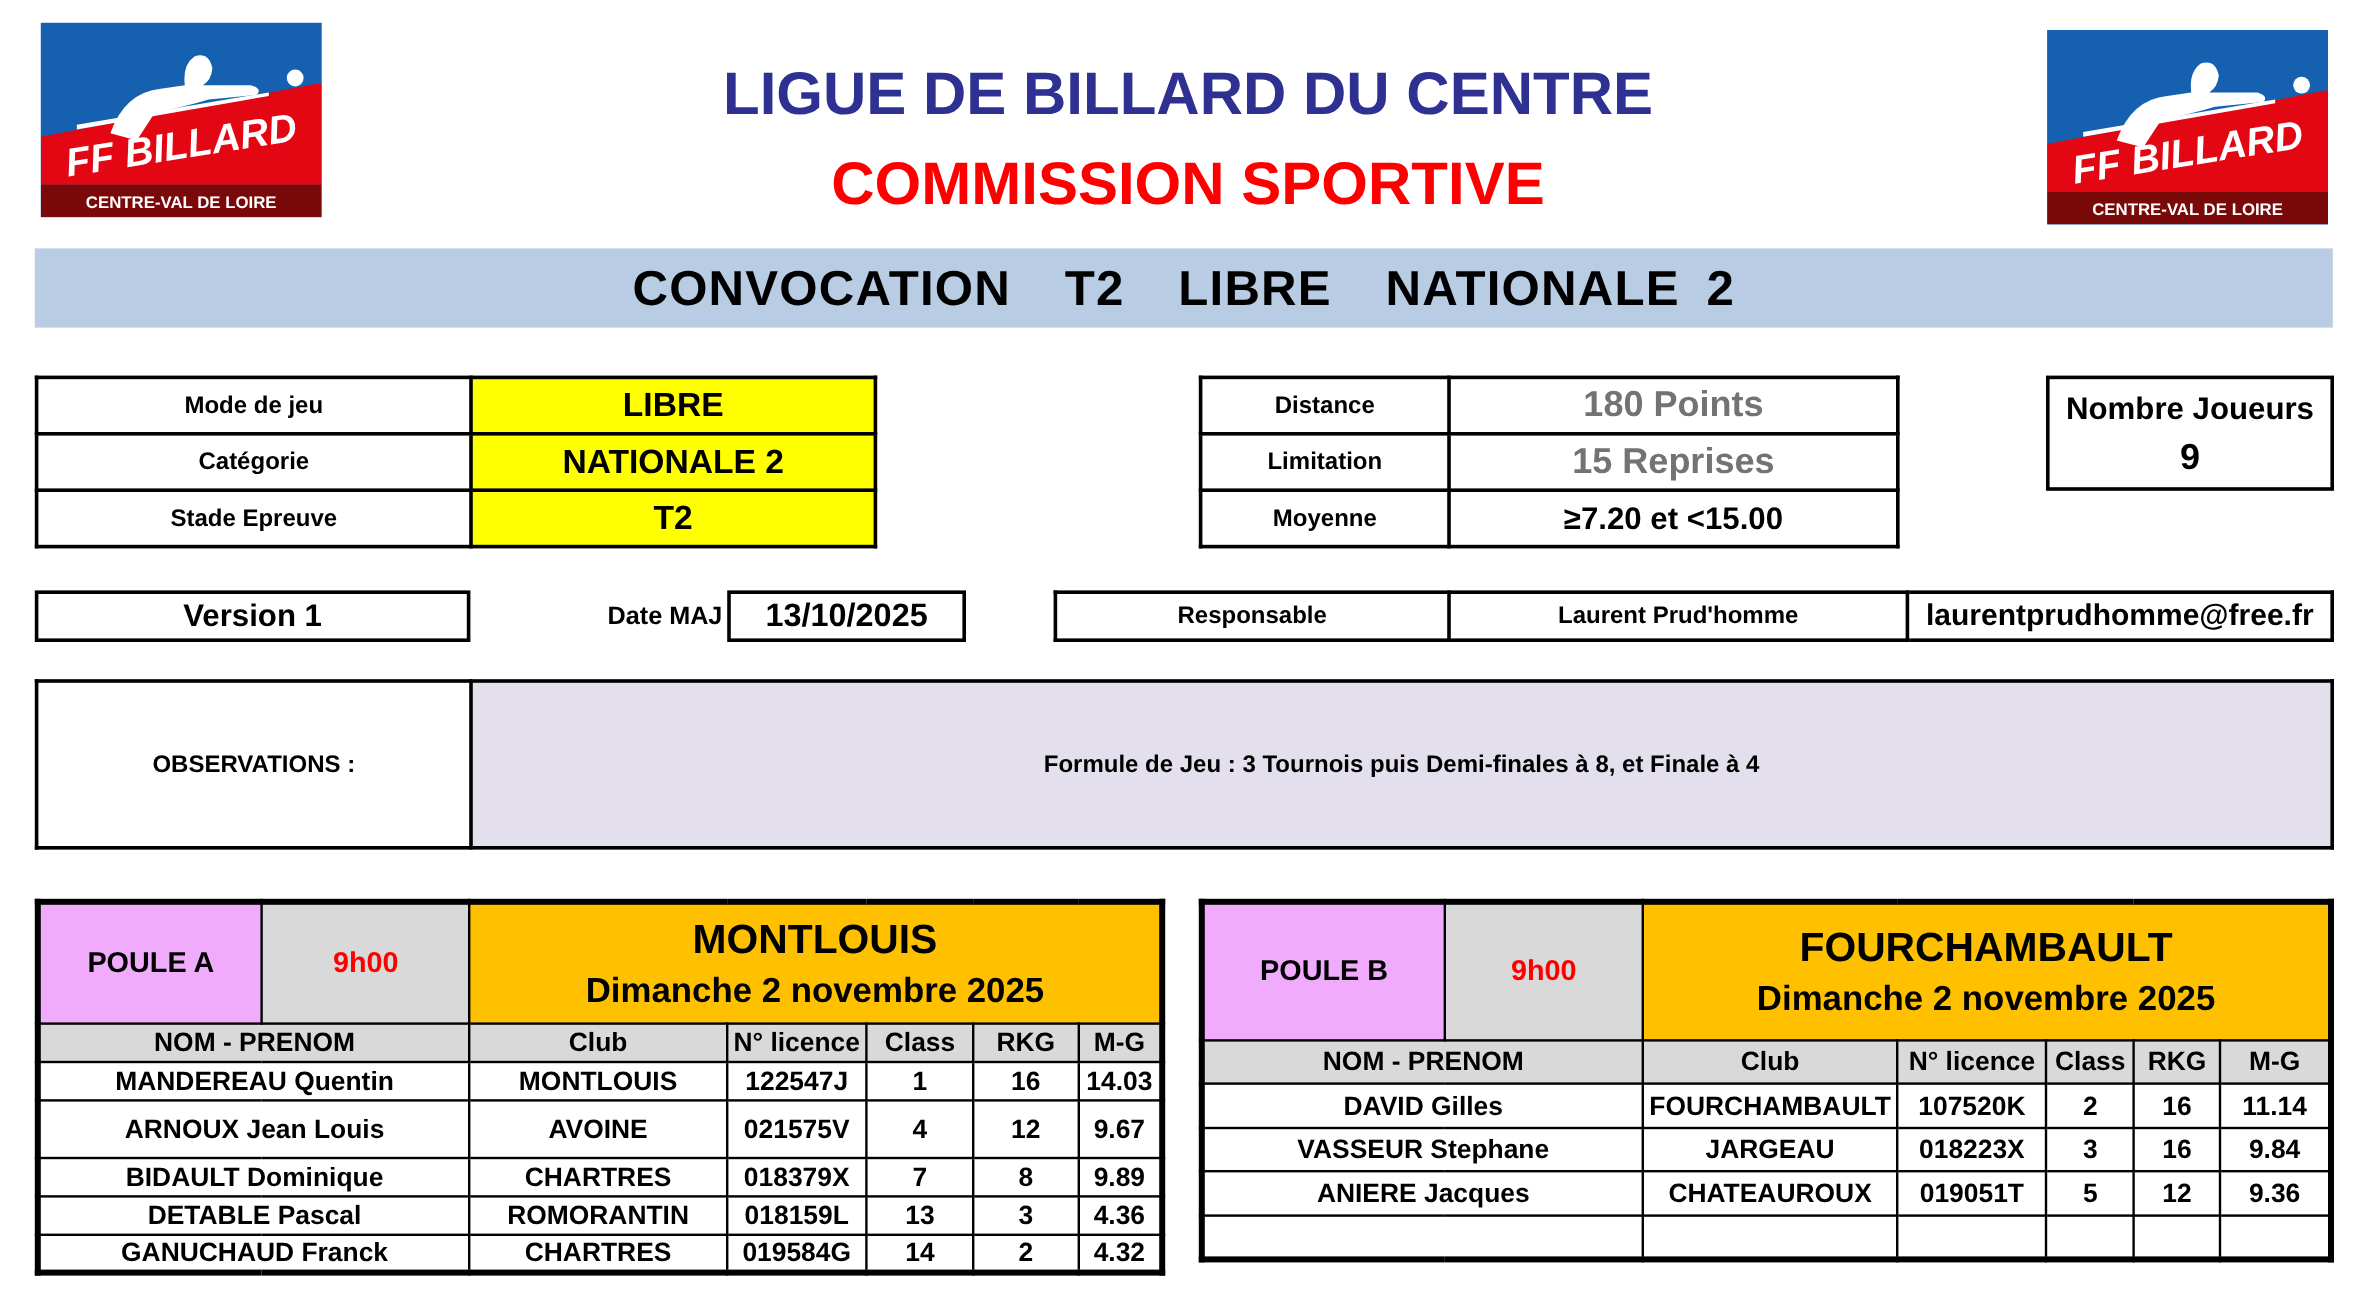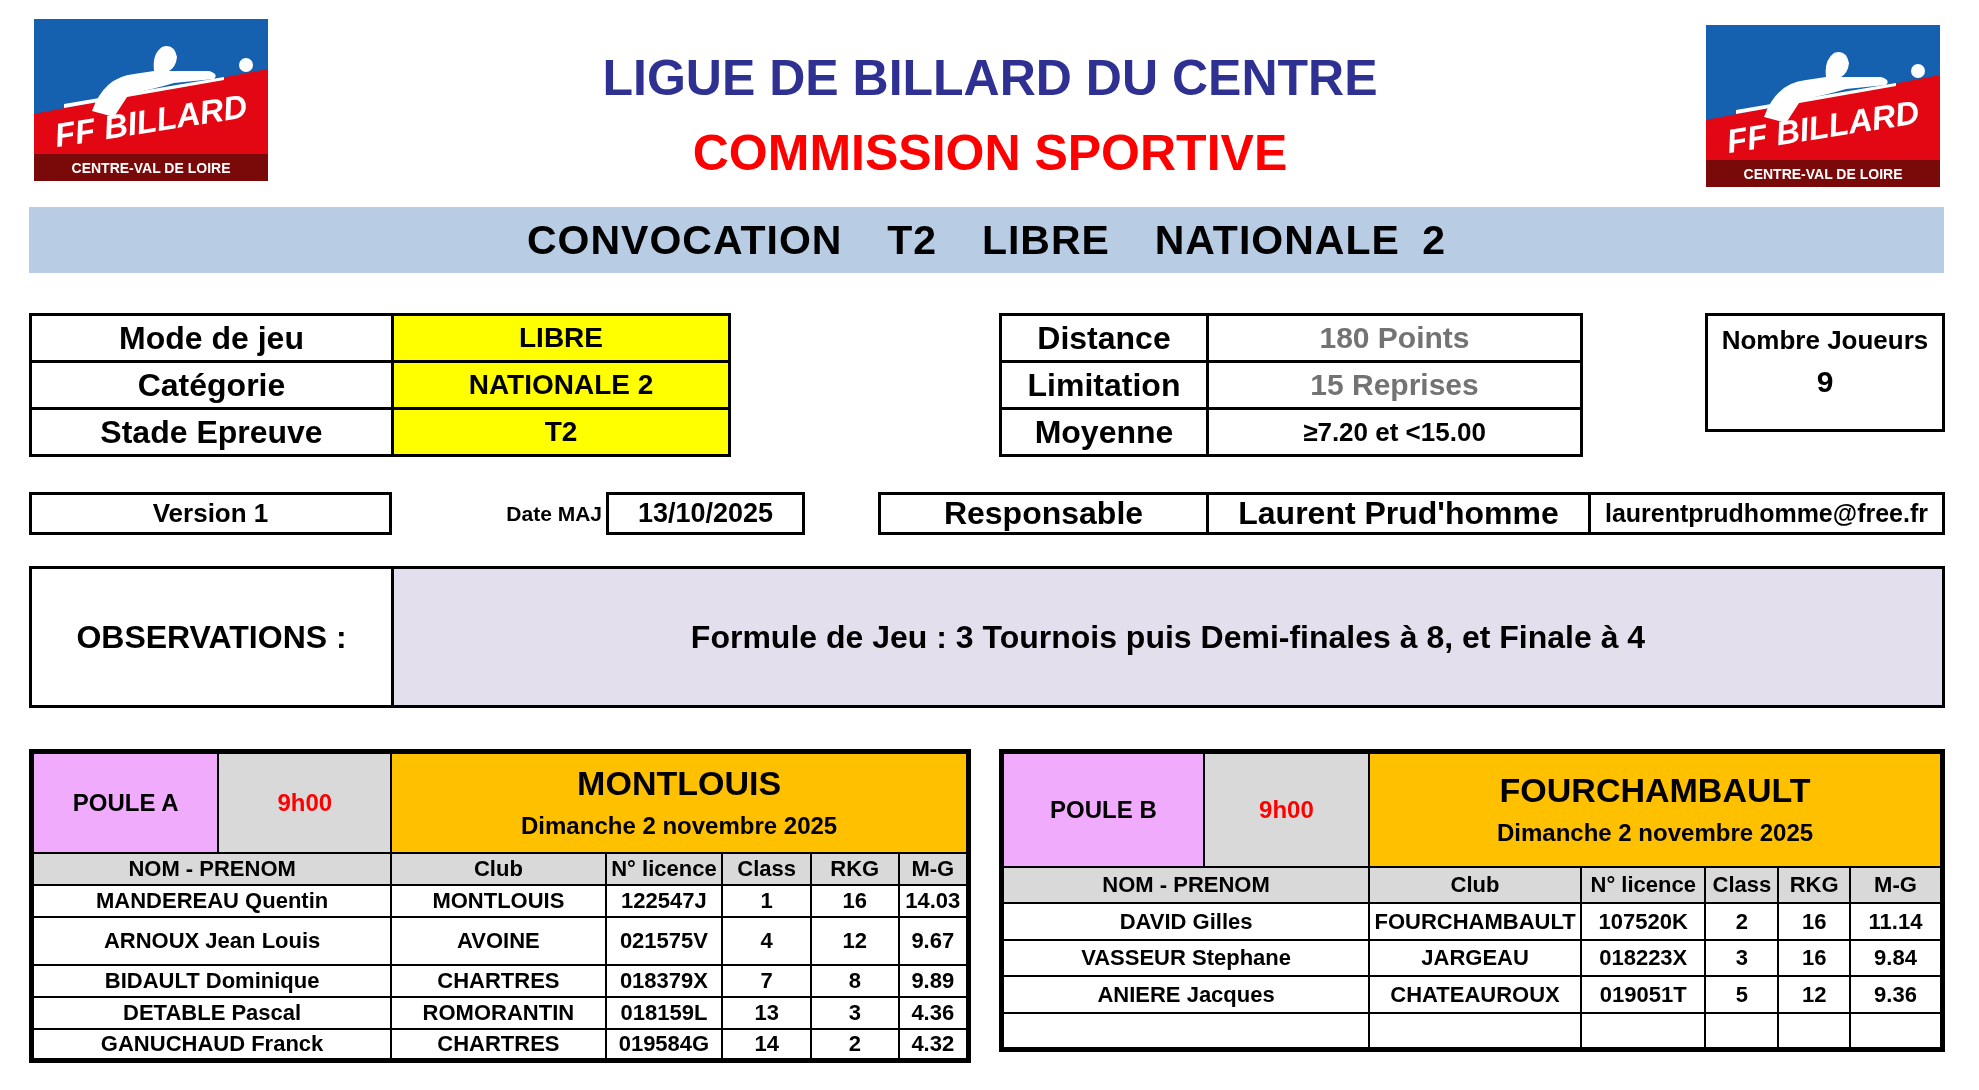--- a/index.html
+++ b/index.html
@@ -6,33 +6,33 @@
   body { width:1979px; height:1090px; position:relative; overflow:hidden;
          font-family:"Liberation Sans", "DejaVu Sans", sans-serif; font-weight:bold; color:#000; }
   .abs { position:absolute; box-sizing:border-box; }
   .c { display:flex; align-items:center; justify-content:center; text-align:center; }
   .logo { background:#1561b0; overflow:hidden; }
   .logo svg { display:block; }
   .title1 { left:500px; width:980px; top:48px; height:60px; color:#2e3192; font-size:50px; letter-spacing:0px; }
   .title2 { left:500px; width:980px; top:123px; height:60px; color:#ff0000; font-size:50px; }
   .banner { left:29px; top:207px; width:1915px; height:66px; background:#b8cce4; font-size:41px; letter-spacing:1px; word-spacing:10px; }
   table { border-collapse:collapse; }
-  .tbl td { border:3px solid #000; font-size:32px; padding:0; text-align:center; }
+  .tbl td { border:3px solid #000; font-size:20px; padding:0; text-align:center; }
   .yellow { background:#ffff00; }
   .red { color:#737373; }
   .box { border:3px solid #000; background:#fff; }
   .obs-label { font-size:29px; }
   .obs-text { background:#e4dfec; font-size:29px; }
   .poule td { border:2px solid #000; text-align:center; padding:0; font-size:24px; }
   .poule { border:5px solid #000; }
   .p-name { background:#f0abfc; font-size:36px; }
   .p-time { background:#d9d9d9; font-size:38px; color:#ff0000; }
   .p-venue { background:#ffc000; }
   .p-venue .v1 { font-size:34px; display:block; line-height:46px; }
-  .p-venue .v2 { font-size:24px; display:block; line-height:40px; }
+  .p-venue .v2 { font-size:29px; display:block; line-height:40px; }
   .p-head td { background:#d9d9d9; font-size:22px; }
   .p-row td { font-size:22px; }
 </style>
 </head>
 <body>
 
 <div class="abs logo" style="left:34px;top:19px;width:234px;height:162px;">
   <svg width="234" height="162" viewBox="0 0 234 162">
     <rect x="0" y="0" width="234" height="162" fill="#1561b0"></rect>
     <polygon points="0,95 234,50 234,135 0,135" fill="#e30613"></polygon>
@@ -89,21 +89,21 @@
     <td>Limitation</td>
     <td class="red" style="font-size:30px;">15 Reprises</td>
   </tr>
   <tr style="height:47px;">
     <td>Moyenne</td>
     <td style="font-size:26px;">≥7.20 et &lt;15.00</td>
   </tr>
 </tbody>
   </table>
 
-<div class="abs box" style="left:1705px;top:313px;width:240px;height:119px;">
+<div class="abs box" style="left:1705px;top:313px;width:240px;height:96px;">
   <div class="abs c" style="left:0;top:4px;width:234px;height:40px;font-size:26px;">Nombre Joueurs</div>
   <div class="abs c" style="left:0;top:46px;width:234px;height:40px;font-size:30px;">9</div>
 </div>
 
 <div class="abs box c" style="left:29px;top:492px;width:363px;height:43px;font-size:26px;">Version 1</div>
 <div class="abs c" style="left:494px;top:492px;width:112px;height:43px;font-size:21px;justify-content:flex-end;padding-right:4px;">Date MAJ</div>
 <div class="abs box c" style="left:606px;top:492px;width:199px;height:43px;font-size:27px;">13/10/2025</div>
 
 <table class="abs tbl" style="left:878px;top:492px;width:1067px;height:43px;">
   <tbody>

